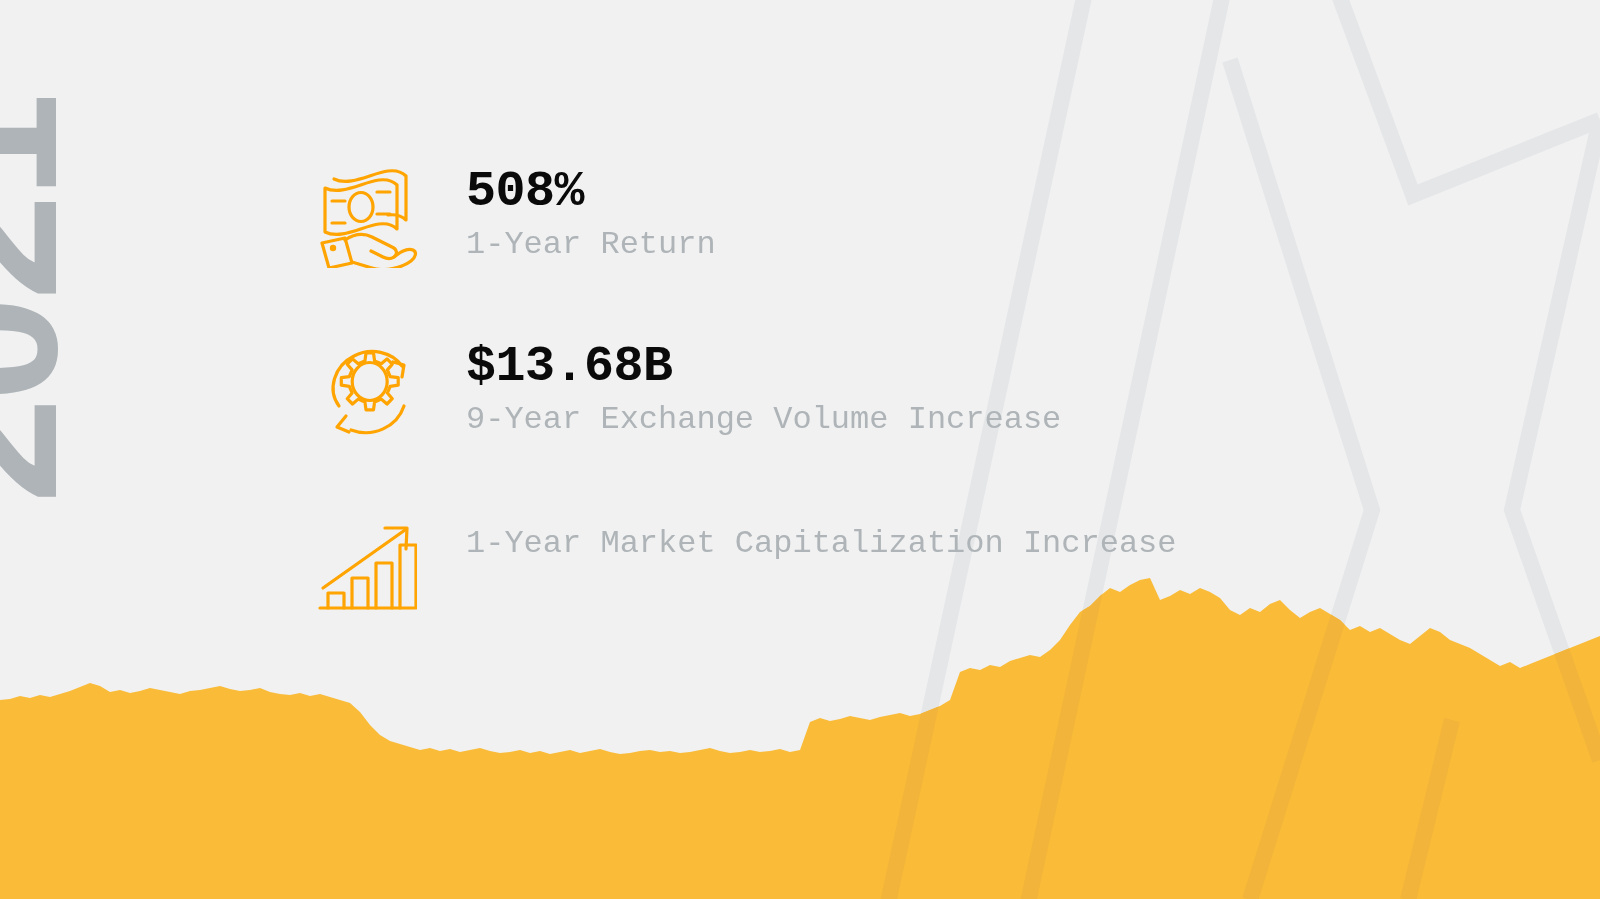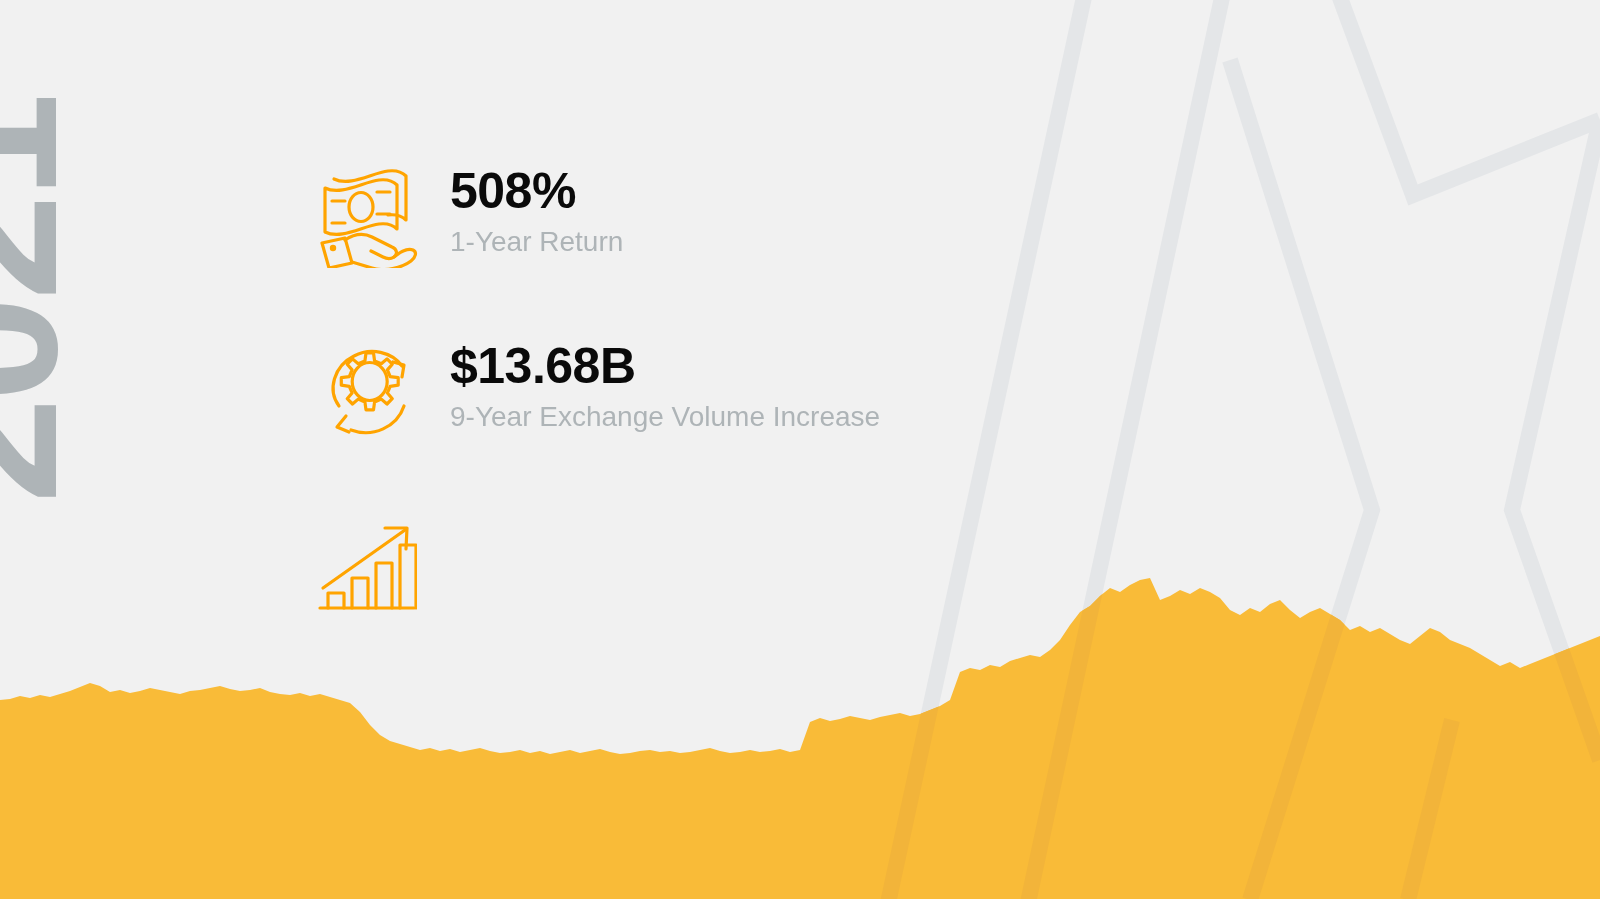--- a/index.html
+++ b/index.html
@@ -77,33 +77,34 @@
   .stat-row:last-child { margin-bottom: 0; }
   .stat-icon {
     width: 112px;
     flex: 0 0 112px;
     display: flex;
     align-items: center;
     justify-content: center;
     height: 112px;
   }
   .stat-text {
-    margin-left: 28px;
+    margin-left: 44px;
     padding-top: 6px;
+    font-family: Liberation Mono, monospace;
   }
   .stat-value {
     font-size: 50px;
     font-weight: 700;
     color: #0a0a0a;
     line-height: 1.02;
     letter-spacing: -0.5px;
     white-space: nowrap;
   }
   .stat-label {
-    font-size: 28px;
+    font-size: 32px;
     color: #aeb4b7;
     line-height: 1.35;
     margin-top: 6px;
     white-space: nowrap;
     font-weight: 400;
   }
 </style>
 </head>
 <body>
 
@@ -212,17 +213,18 @@
           <path d="M13 93 L13 78 L29 78 L29 93"></path>
           <path d="M37 93 L37 63 L53 63 L53 93"></path>
           <path d="M61 93 L61 48 L77 48 L77 93"></path>
           <path d="M85 93 L85 30 L101 30 L101 93"></path>
 
           <path d="M8 73 L90 15"></path>
           <path d="M70 13 L92 13 L91 34"></path>
         </svg>
       </div>
       <div class="stat-text">
+        <div class="stat-label">1-Year Market Capitalization Increase</div>
       </div>
     </div>
 
   </div>
 </div>
 
 </body></html>

